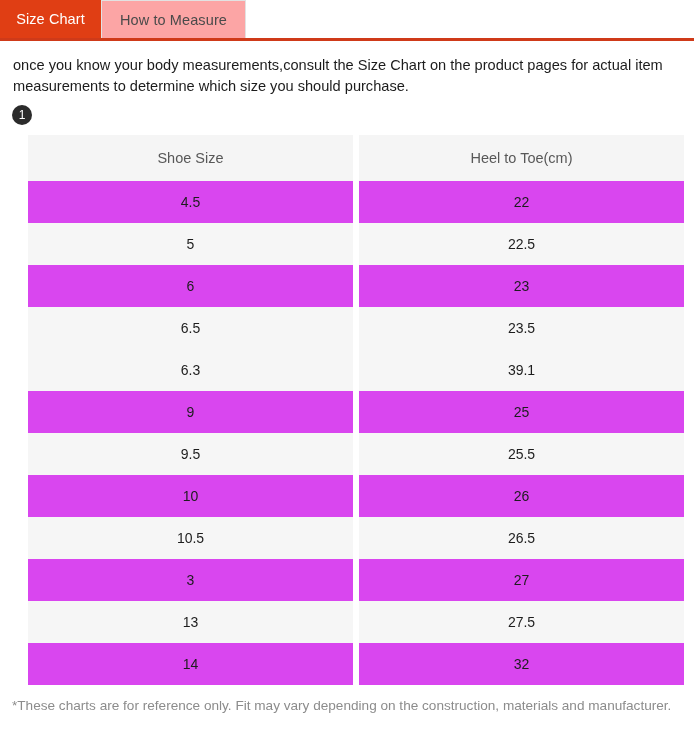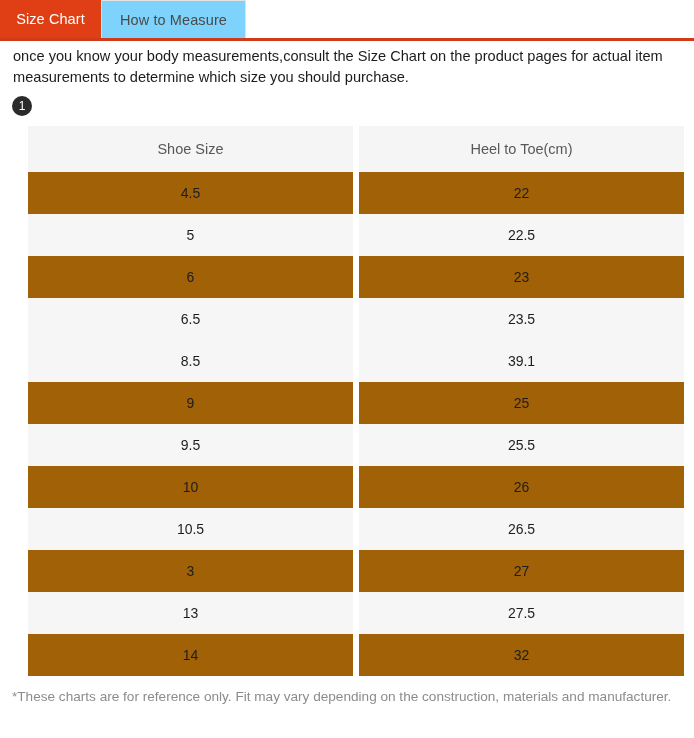--- a/index.html
+++ b/index.html
@@ -43,38 +43,38 @@
     cursor: pointer;
     user-select: none;
   }
   .tab-active {
     width: 101px;
     background: #e03e14;
     color: #ffffff;
   }
   .tab-inactive {
     width: 145px;
-    background: #7dd3fc;
+    background: #fca5a5;
     color: #4a4a4a;
     border: 1px solid #e2e2e2;
     border-bottom: none;
   }
   .tab-underline {
     position: absolute;
     left: 0;
     top: 38px;
     width: 694px;
     height: 3px;
     background: #cf3a19;
   }
 
   
   .intro {
     margin: 0;
-    padding: 8px 14px 0 13px;
+    padding: 17px 14px 0 13px;
     font-size: 14.6px;
     line-height: 21px;
     color: #1c1c1c;
   }
 
   
   .badge-row {
     padding: 8px 0 0 12px;
     height: 24px;
   }
@@ -115,21 +115,21 @@
     background: #f5f5f5;
     color: #585858;
     font-size: 14.5px;
     height: 46px;
   }
   table.size-table td {
     color: #1d1d1d;
     font-size: 14px;
   }
   table.size-table tbody tr.odd td {
-    background: #a16207;
+    background: #d946ef;
     text-align: center;
   }
   table.size-table tbody tr.even td {
     background: #f6f6f6;
   }
 
   
   .footnote {
     margin: 0;
     padding: 12px 14px 0 12px;
@@ -174,21 +174,21 @@
           </tr>
           <tr class="odd">
             <td>6</td>
             <td>23</td>
           </tr>
           <tr class="even">
             <td>6.5</td>
             <td>23.5</td>
           </tr>
           <tr class="even">
-            <td>8.5</td>
+            <td>6.3</td>
             <td>39.1</td>
           </tr>
           <tr class="odd">
             <td>9</td>
             <td>25</td>
           </tr>
           <tr class="even">
             <td>9.5</td>
             <td>25.5</td>
           </tr>

